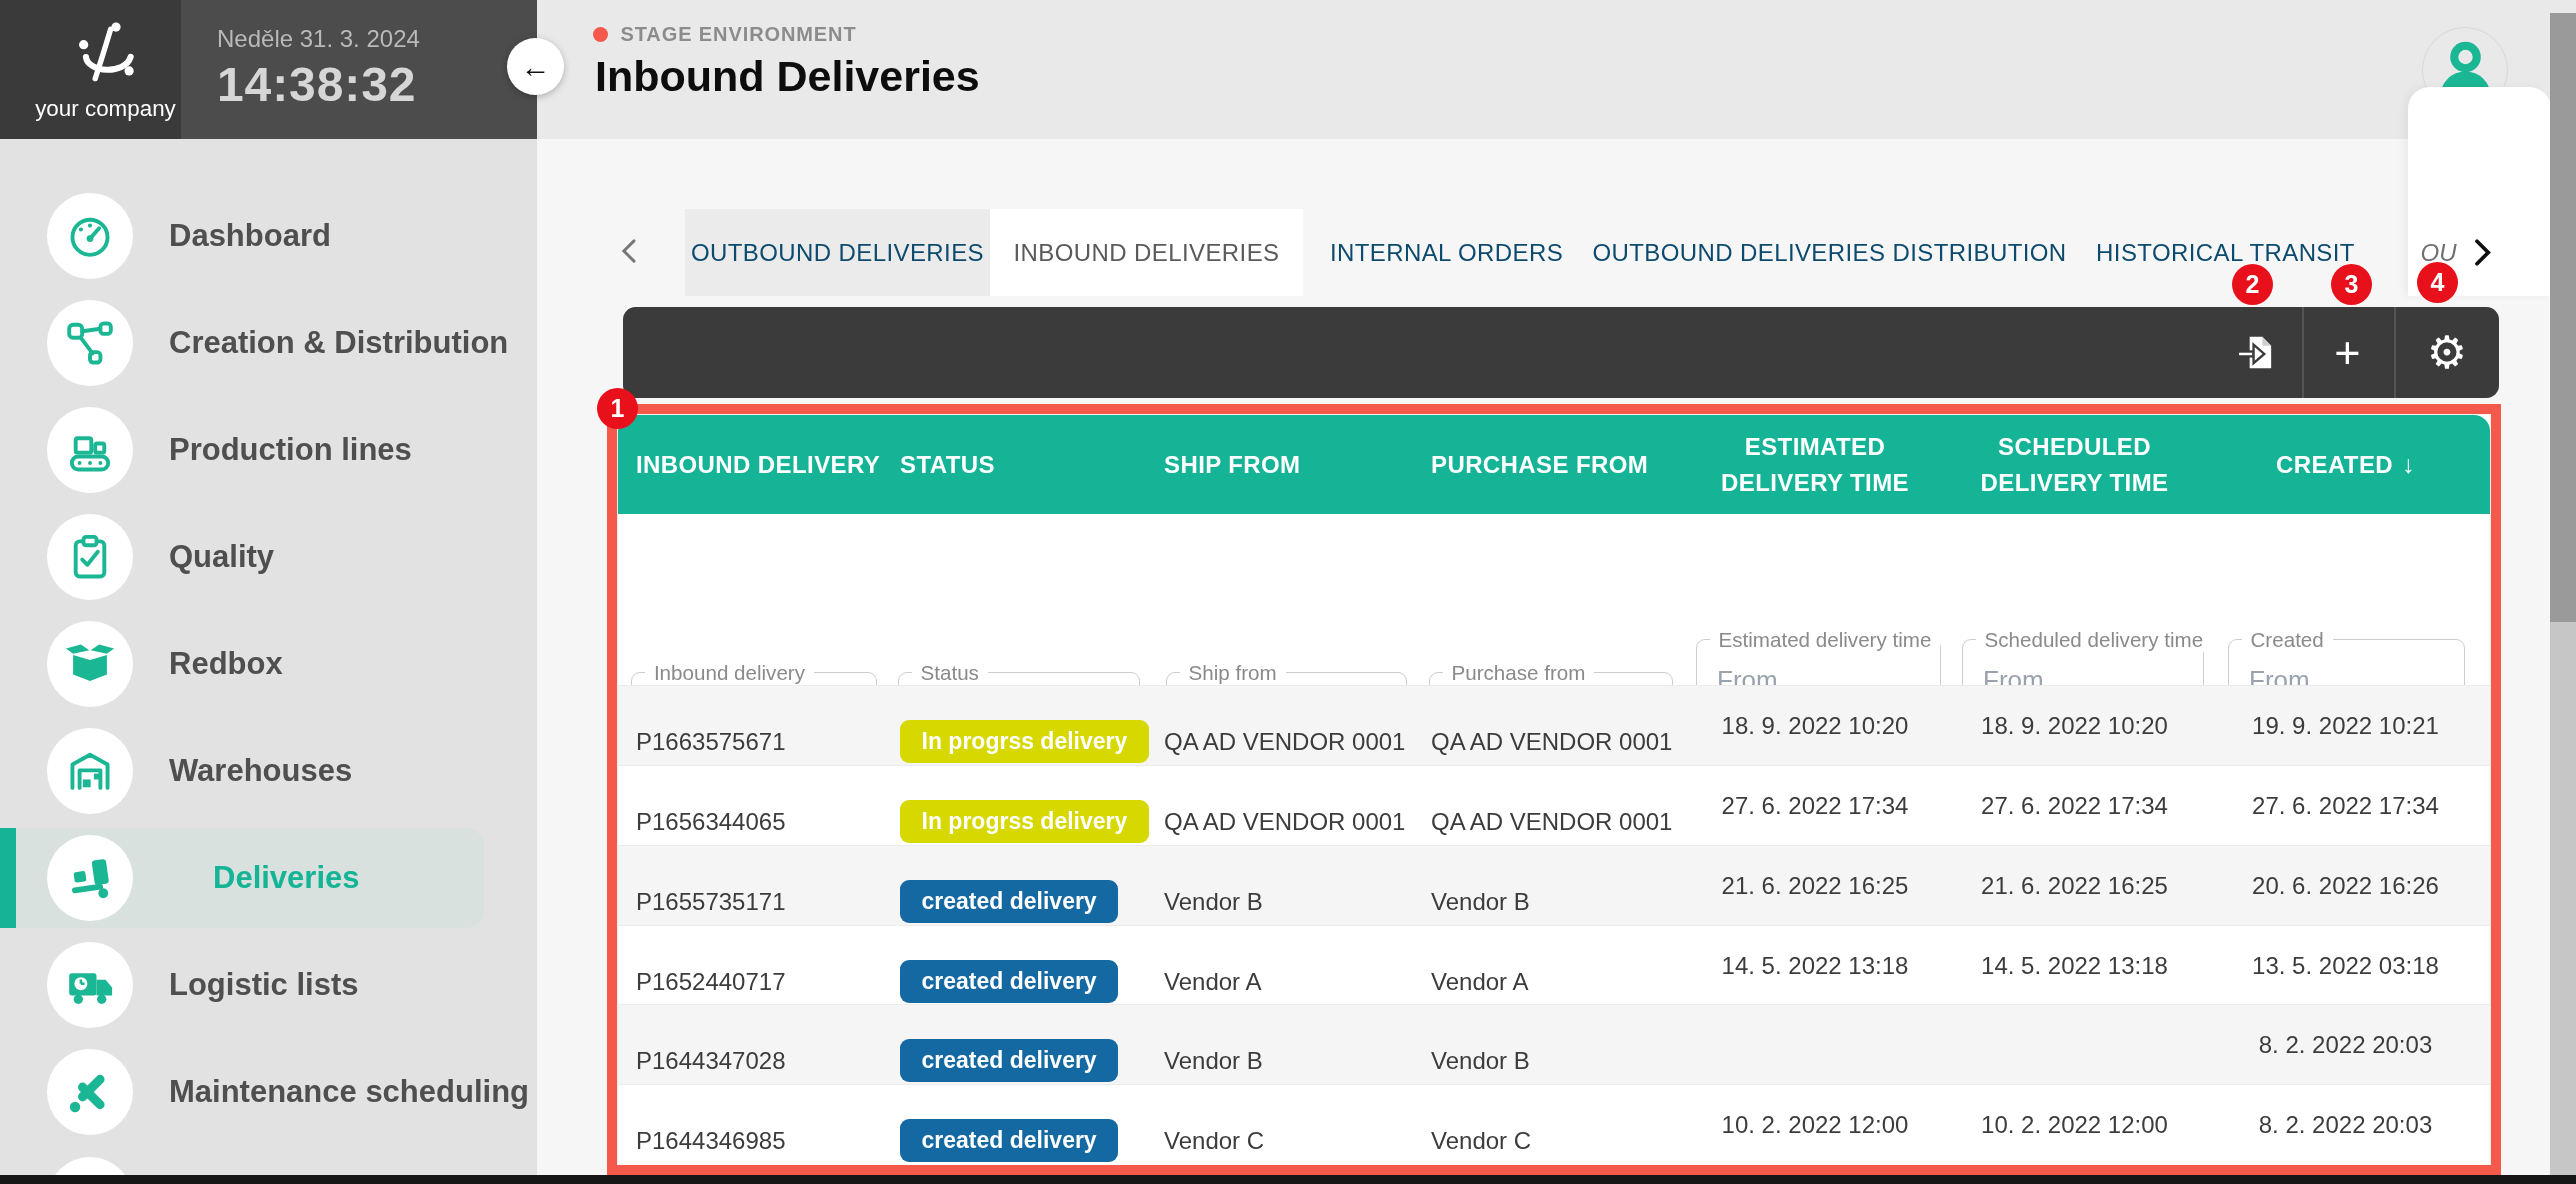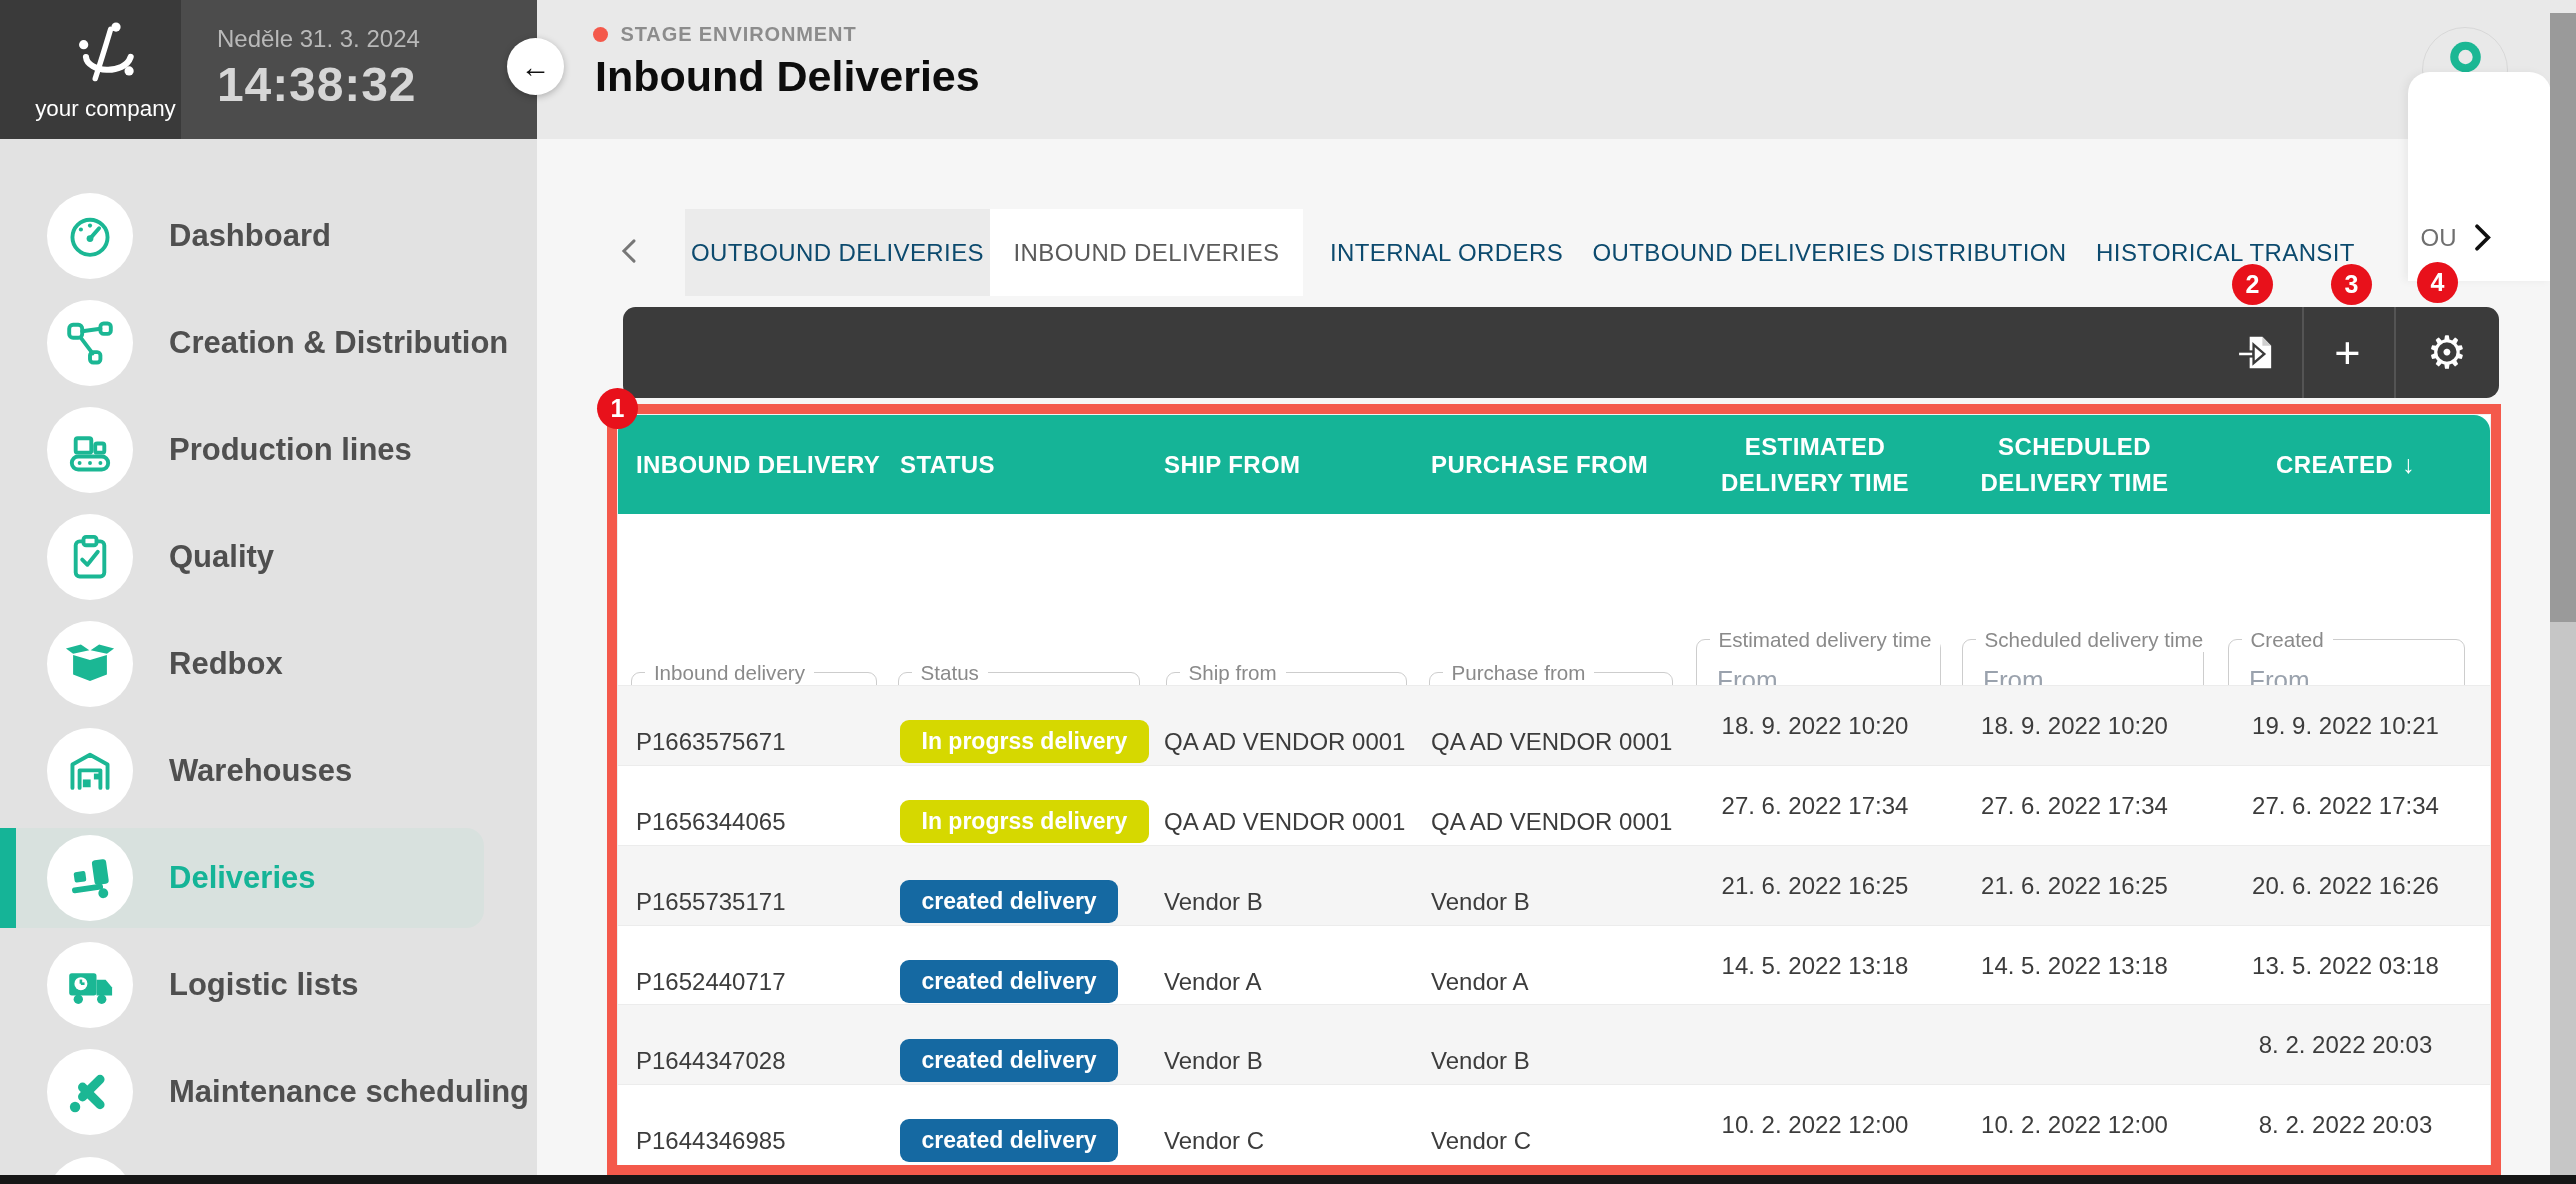--- a/index.html
+++ b/index.html
@@ -43,22 +43,22 @@
   .side-item.active .side-label{color:var(--teal);}
   .side-partial{position:absolute;left:47px;top:1018px;width:86px;height:86px;border-radius:50%;background:#fff;}
 
   
   .tab{position:absolute;top:209px;height:87px;display:flex;align-items:center;justify-content:center;cursor:pointer;}
   .tab .tab-label{color:#0c4a6e;font-size:24px;letter-spacing:0.4px;white-space:nowrap;}
   .tab.shaded{background:#ebebeb;}
   .tab.active{background:#fff;}
   .tab.active .tab-label{color:#5a5a5a;}
   .tab-scroll-left{position:absolute;left:616px;top:226px;width:34px;height:50px;display:flex;align-items:center;cursor:pointer;}
-  .tab-scroll-panel{position:absolute;left:2408px;top:72px;width:143px;height:209px;background:#fff;
-                    border-radius:21.5px 21.5px 0 0;box-shadow:-3.6px 0 9px rgba(0,0,0,.05);}
+  .tab-scroll-panel{position:absolute;left:2408px;top:87px;width:143px;height:209px;background:#fff;
+                    border-radius:21.5px 21.5px 0 0;box-shadow:-3.6px 0 9px rgba(0,0,0,.05);font-style:italic;}
   .tab-clip{position:absolute;left:12.5px;top:122px;width:41px;height:87px;overflow:hidden;
             display:flex;align-items:center;}
   .tab-clip span{color:#6f6f6f;font-size:24px;white-space:nowrap;}
   .tab-scroll-right{position:absolute;left:59px;top:143px;width:39px;height:45px;display:flex;align-items:center;cursor:pointer;}
 
   
   .toolbar{position:absolute;left:623px;top:307px;width:1876px;height:91px;background:var(--dark);border-radius:12.5px;}
   .tb-sep{position:absolute;top:0;width:1.8px;height:91px;background:#545454;}
   .tb-btn{position:absolute;top:0;height:91px;display:flex;align-items:center;justify-content:center;cursor:pointer;}
   .tb-btn .glyph{color:#fff;font-size:45px;line-height:1;}
@@ -211,21 +211,21 @@
           <svg viewBox="0 0 40 40">
             <path d="M6.5 33 V15 L20 7.5 L33.5 15 V33" fill="none" stroke="#1bb794" stroke-width="3" stroke-linecap="round" stroke-linejoin="round"></path>
             <path d="M12 33 V19.5 h16 V33" fill="none" stroke="#1bb794" stroke-width="3" stroke-linecap="round" stroke-linejoin="round"></path>
             <rect x="14.5" y="26.5" width="6" height="6" fill="#1bb794"></rect>
             <rect x="23" y="22" width="4.5" height="4.5" fill="#1bb794"></rect>
           </svg>
         </span>
       <span class="side-label">Warehouses</span>
     </div>
 
-    <div class="side-item active" style="top: 689px;">
+    <div class="side-item active" style="top: 689px; gap: 44px;">
       <span class="icon-circle">
           <svg viewBox="0 0 40 40">
             <g fill="#1bb794" transform="rotate(-8 20 20)">
               <rect x="23" y="7" width="11" height="19" rx="2.5"></rect>
               <rect x="8" y="14" width="9" height="8" rx="1.5"></rect>
               <rect x="5" y="25.5" width="24" height="4.5" rx="2"></rect>
               <circle cx="28.5" cy="33" r="3.8"></circle>
             </g>
           </svg>
         </span>

